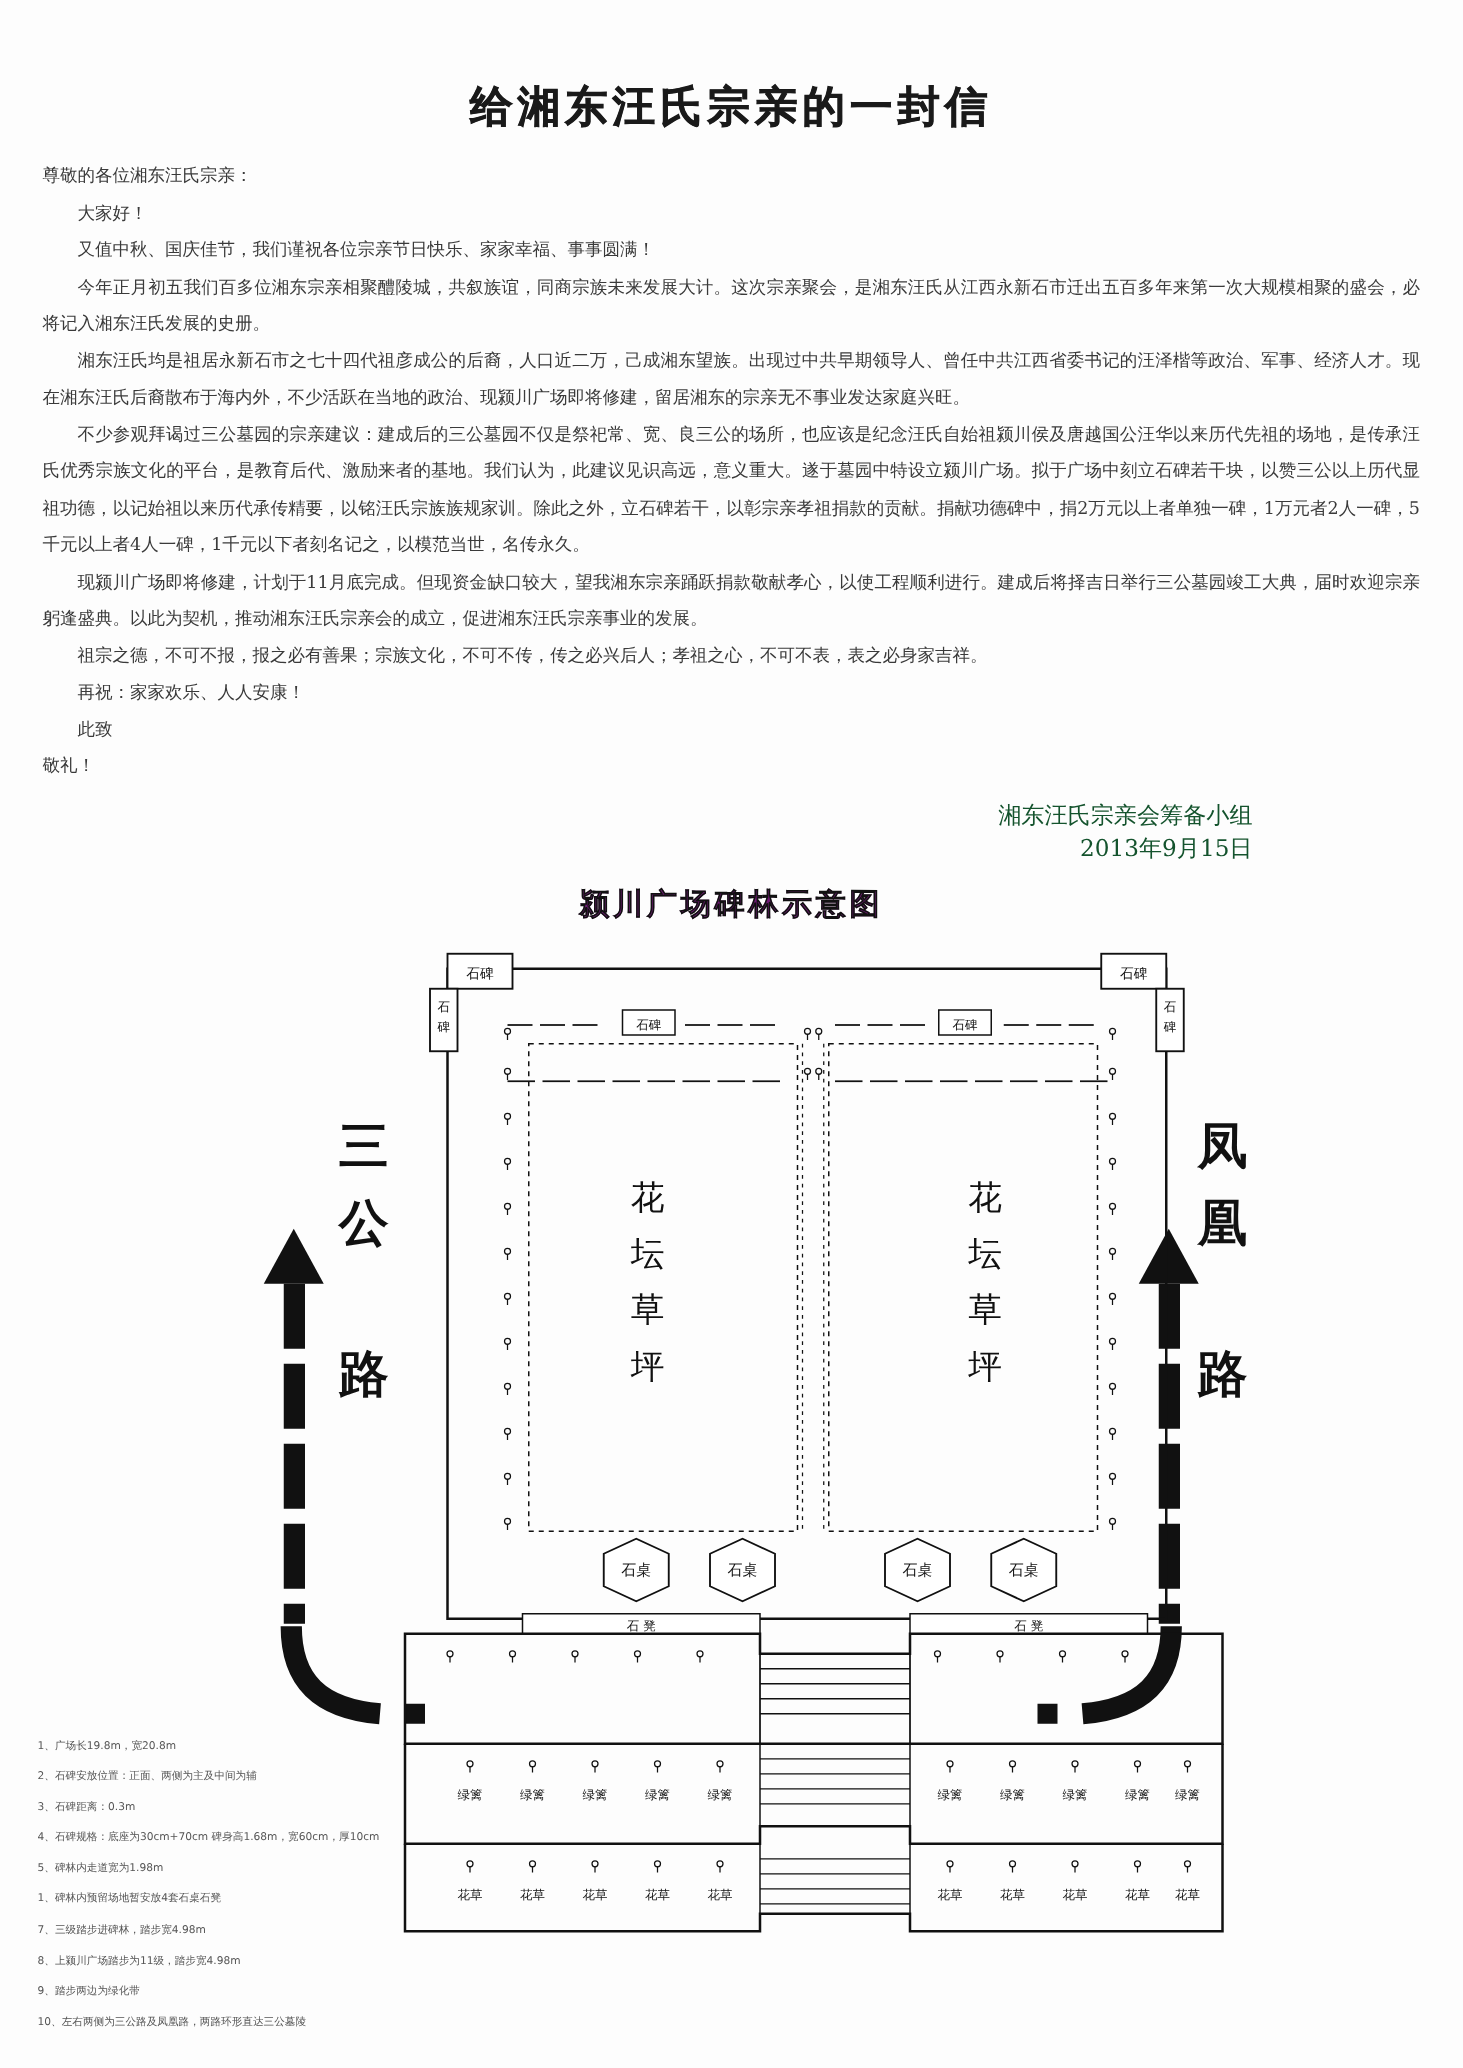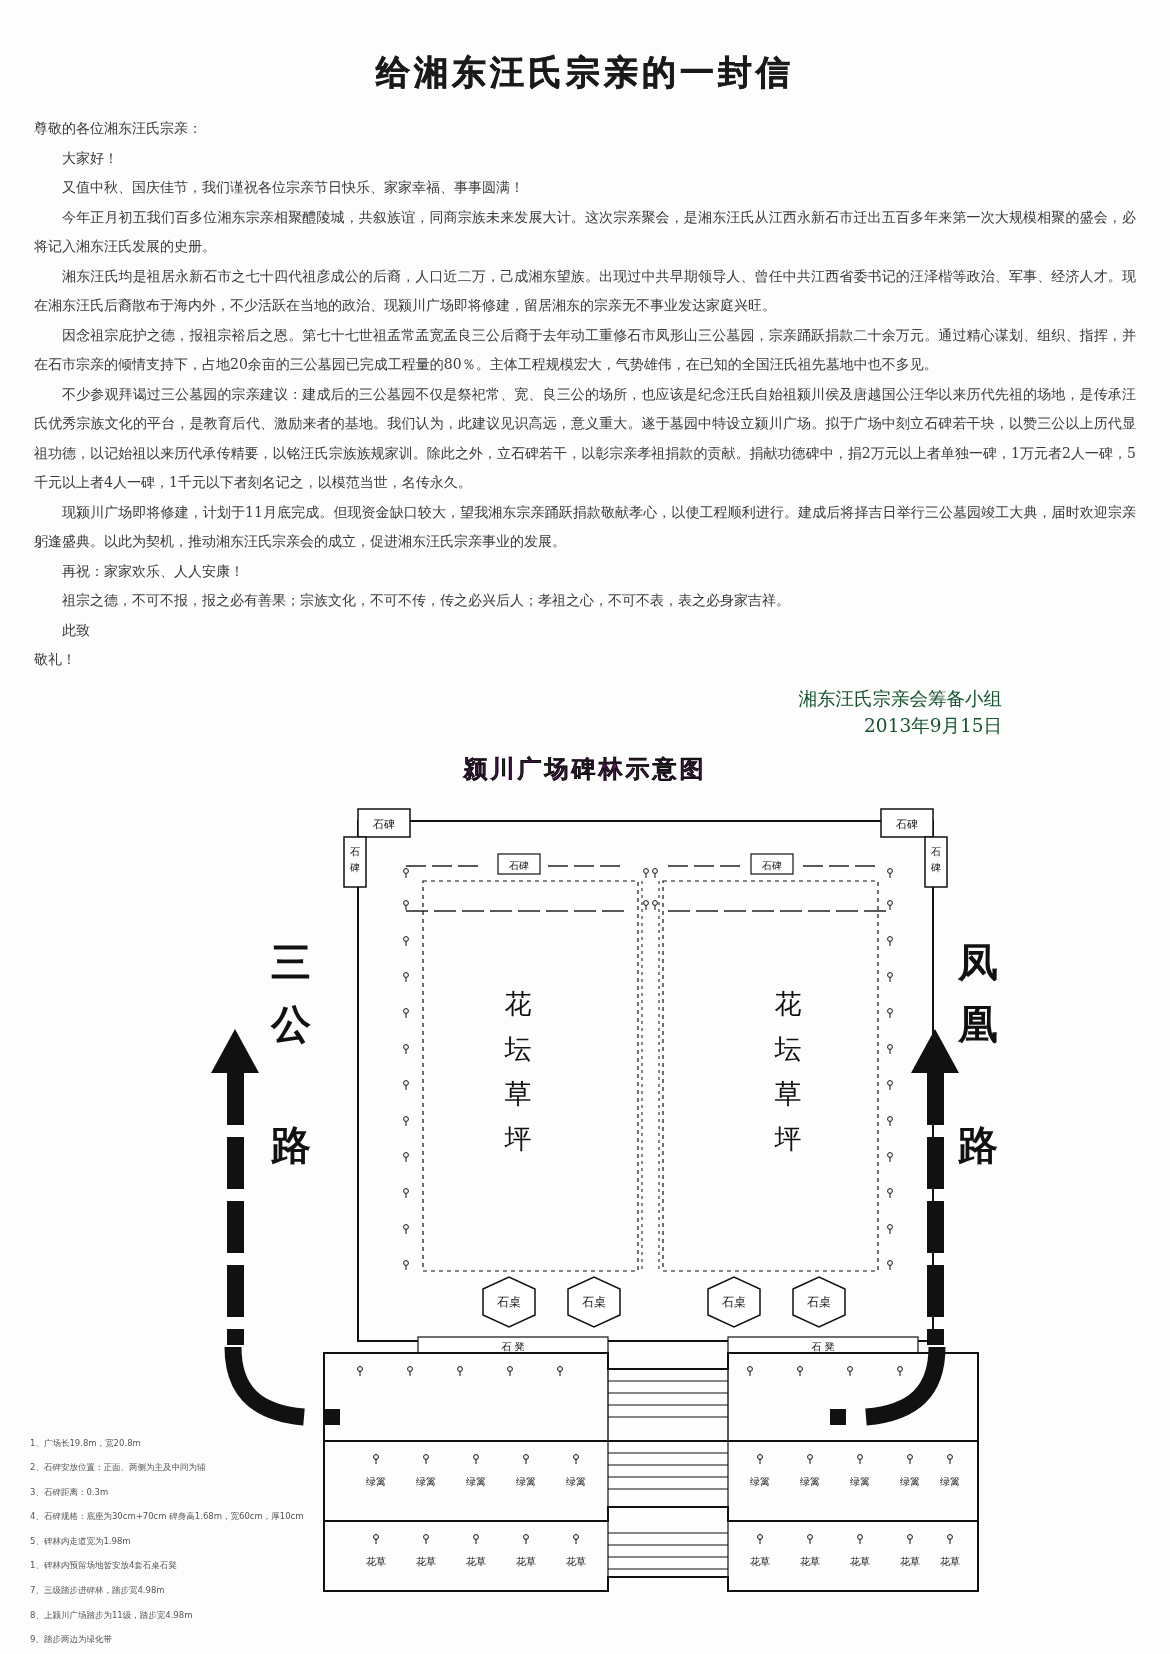--- a/index.html
+++ b/index.html
@@ -5,21 +5,21 @@
   * { box-sizing: border-box; }
   html, body { margin:0; padding:0; }
   body {
     width:1170px; height:1654px;
     background:#fdfdfd;
     font-family:"DejaVu Sans", sans-serif;
     color:#2b2b2b;
     position:relative;
     overflow:hidden;
   }
-  .page { width:1170px; height:1654px; position:relative; padding:0 28px; }
+  .page { width:1170px; height:1654px; position:relative; padding:13px 28px; }
 
   
   .letter-title {
     text-align:center;
     font-size:34px;
     font-weight:bold;
     letter-spacing:4px;
     padding-top:50px;
     padding-bottom:18px;
     color:#1a1a1a;
@@ -62,25 +62,24 @@
 <div class="page">
 
   <div class="letter-title">给湘东汪氏宗亲的一封信</div>
 
   <div class="letter-body">
     <p class="p-noindent">尊敬的各位湘东汪氏宗亲：</p>
     <p class="p-indent">大家好！</p>
     <p class="p-indent">又值中秋、国庆佳节，我们谨祝各位宗亲节日快乐、家家幸福、事事圆满！</p>
     <p class="p-indent">今年正月初五我们百多位湘东宗亲相聚醴陵城，共叙族谊，同商宗族未来发展大计。这次宗亲聚会，是湘东汪氏从江西永新石市迁出五百多年来第一次大规模相聚的盛会，必将记入湘东汪氏发展的史册。</p>
     <p class="p-indent">湘东汪氏均是祖居永新石市之七十四代祖彦成公的后裔，人口近二万，己成湘东望族。出现过中共早期领导人、曾任中共江西省委书记的汪泽楷等政治、军事、经济人才。现在湘东汪氏后裔散布于海内外，不少活跃在当地的政治、现颍川广场即将修建，留居湘东的宗亲无不事业发达家庭兴旺。</p>
-    <p class="p-indent">因念祖宗庇护之德，报祖宗裕后之恩。第七十七世祖孟常孟宽孟良三公后裔于去年动工重修石市凤形山三公墓园，宗亲踊跃捐款二十余万元。通过精心谋划、组织、指挥，并在石市宗亲的倾情支持下，占地20余亩的三公墓园已完成工程量的80％。主体工程规模宏大，气势雄伟，在已知的全国汪氏祖先墓地中也不多见。</p>
     <p class="p-indent">不少参观拜谒过三公墓园的宗亲建议：建成后的三公墓园不仅是祭祀常、宽、良三公的场所，也应该是纪念汪氏自始祖颍川侯及唐越国公汪华以来历代先祖的场地，是传承汪氏优秀宗族文化的平台，是教育后代、激励来者的基地。我们认为，此建议见识高远，意义重大。遂于墓园中特设立颍川广场。拟于广场中刻立石碑若干块，以赞三公以上历代显祖功德，以记始祖以来历代承传精要，以铭汪氏宗族族规家训。除此之外，立石碑若干，以彰宗亲孝祖捐款的贡献。捐献功德碑中，捐2万元以上者单独一碑，1万元者2人一碑，5千元以上者4人一碑，1千元以下者刻名记之，以模范当世，名传永久。</p>
     <p class="p-indent">现颍川广场即将修建，计划于11月底完成。但现资金缺口较大，望我湘东宗亲踊跃捐款敬献孝心，以使工程顺利进行。建成后将择吉日举行三公墓园竣工大典，届时欢迎宗亲躬逢盛典。以此为契机，推动湘东汪氏宗亲会的成立，促进湘东汪氏宗亲事业的发展。</p>
+    <p class="p-indent">祖宗之德，不可不报，报之必有善果；宗族文化，不可不传，传之必兴后人；孝祖之心，不可不表，表之必身家吉祥。</p>
     <p class="p-indent">再祝：家家欢乐、人人安康！</p>
-    <p class="p-indent">祖宗之德，不可不报，报之必有善果；宗族文化，不可不传，传之必兴后人；孝祖之心，不可不表，表之必身家吉祥。</p>
     <p class="p-indent">此致</p>
     <p class="p-noindent">敬礼！</p>
   </div>
 
   <div class="sign-block">
     <div>湘东汪氏宗亲会筹备小组</div>
     <div>2013年9月15日</div>
   </div>
 
   <div class="diagram-wrap">

